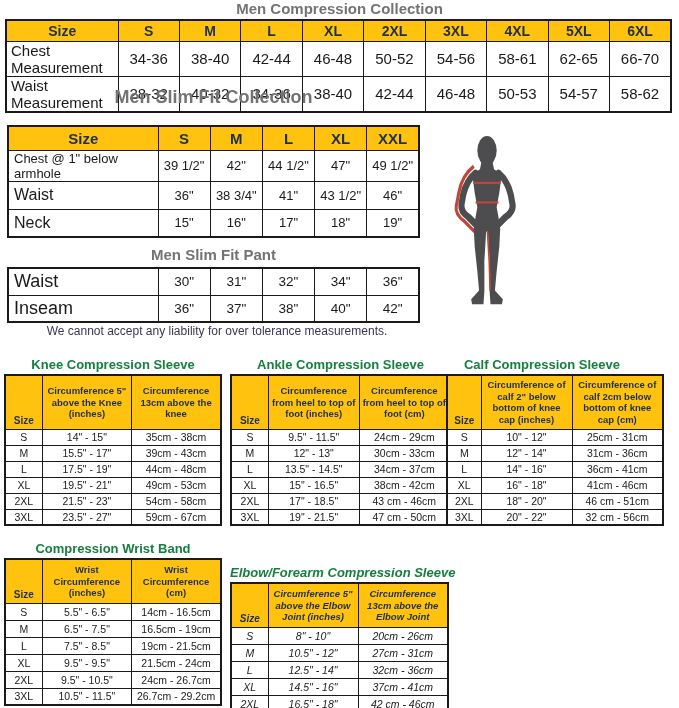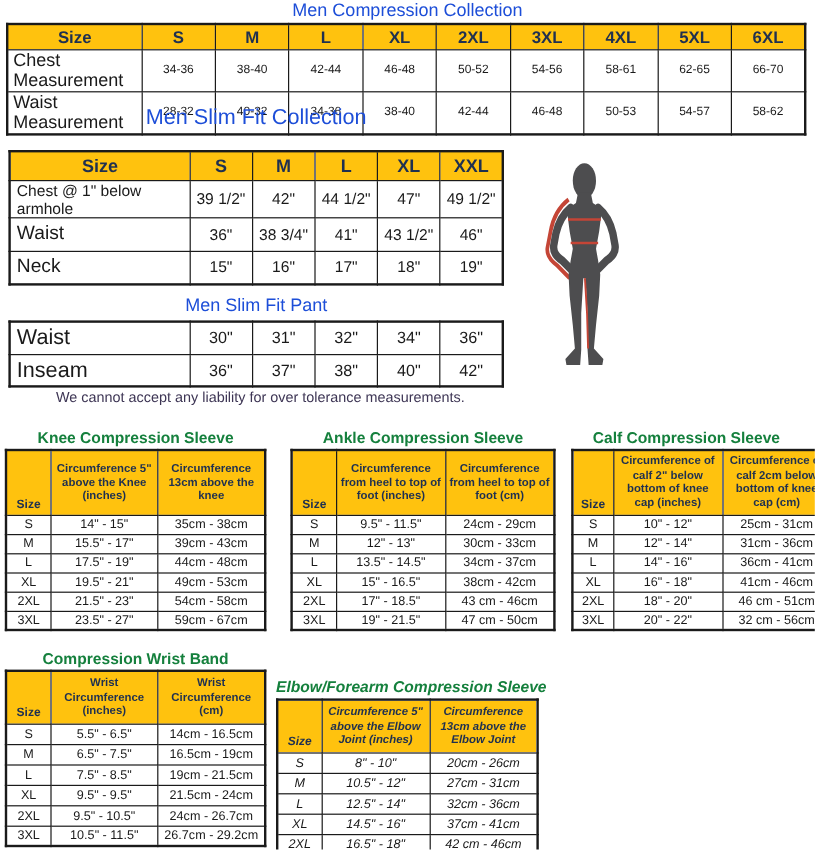--- a/index.html
+++ b/index.html
@@ -1,37 +1,37 @@
 <!DOCTYPE html>
 <html style="--header-bg: #FFC20E; --header-text: #1F3050; --border: #1a1a1a; --note-text: #3D3554; --figure-body: #4d4d4f; --measure-line: #C44536;"><head>
 <meta charset="utf-8">
 <style>
   * { box-sizing: border-box; margin: 0; padding: 0; }
   html, body { width: 679px; height: 708px; overflow: hidden; background: #ffffff; }
   body { font-family: "Liberation Sans", sans-serif; position: relative; color: #1a1a1a; }
 
   .page { position: relative; width: 679px; height: 708px; background: #fff; }
 
-  .title { position: absolute; font-weight: normal; color: #1d4ed8; text-align: center; line-height: 1.1; }
+  .title { position: absolute; font-weight: bold; color: #737373; text-align: center; line-height: 1.1; }
   #title-comp  { left: 0;   top: 1px;   width: 679px; font-size: 15px; }
   #title-slim  { left: 7px; top: 88px; width: 413px; font-size: 18px; }
   #title-pant  { left: 7px; top: 247px; width: 413px; font-size: 15px; }
 
   table { border-collapse: collapse; table-layout: fixed; background: #fff;
           border: 2px solid var(--border, #1a1a1a); position: absolute; }
   td, th { border: 1px solid var(--border, #1a1a1a); text-align: center;
            vertical-align: middle; overflow: hidden; padding: 0 1px; }
   tr.hdr th { background: var(--header-bg, #FFC20E); color: var(--header-text, #1F3050); font-weight: bold; }
 
   
   #t-comp { left: 5px; top: 19px; width: 667px; }
   #t-comp tr.hdr { height: 21px; }
   #t-comp tr.hdr th { font-size: 14px; }
   #t-comp tbody tr:not(.hdr) { height: 24px; }
-  #t-comp td { font-size: 10px; }
+  #t-comp td { font-size: 15px; }
   #t-comp td.rowlabel { font-size: 15px; text-align: left; padding-left: 4px; margin-top: 47px; }
 
   
   #t-slim { left: 7px; top: 125px; width: 413px; }
   #t-slim tr.hdr { height: 24px; }
   #t-slim tr.hdr th { font-size: 15px; }
   #t-slim tbody tr:not(.hdr) { height: 28px; }
   #t-slim tbody tr:nth-child(2) { height: 22px; }
   #t-slim td { font-size: 13px; }
   #t-slim td.rowlabel { font-size: 16px; text-align: left; padding-left: 5px; }
@@ -54,22 +54,22 @@
   .bt table { position: relative; width: 100%; }
   .bt tr.hdr th { font-size: 9.5px; line-height: 11.5px; padding: 1px 2px; }
   .bt tr.hdr th:first-child { vertical-align: bottom; font-size: 10px; padding-bottom: 2px; }
   .bt td { font-size: 10.5px; }
   .row1 tr.hdr { height: 54px; }
   .row1 tbody tr:not(.hdr) { height: 16px; }
   .row2 tr.hdr { height: 44px; }
   .row2 tbody tr:not(.hdr) { height: 17px; }
 
   #g-knee  { left: 4px;   top: 357px; width: 218px; }
-  #g-ankle { left: 242px; top: 357px; width: 221px; }
-  #g-calf  { left: 476px; top: 357px; width: 192px; }
+  #g-ankle { left: 230px; top: 357px; width: 221px; }
+  #g-calf  { left: 446px; top: 357px; width: 192px; }
   #g-wrist { left: 4px;   top: 541px; width: 218px; }
   #g-elbow { left: 230px; top: 565px; width: 208px; font-style: italic; }
 
   
   .figure-wrap { position: absolute; left: 443px; top: 134px; width: 88px; height: 176px; }
 </style>
 </head>
 <body>
 
 <div class="page">

